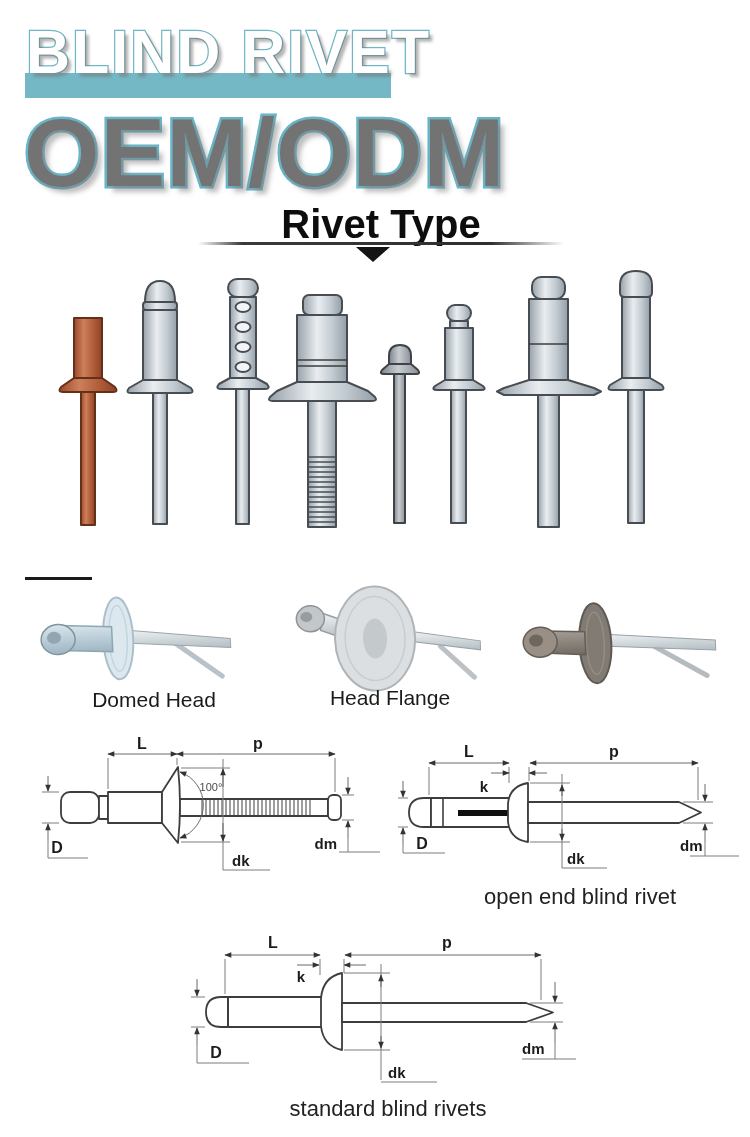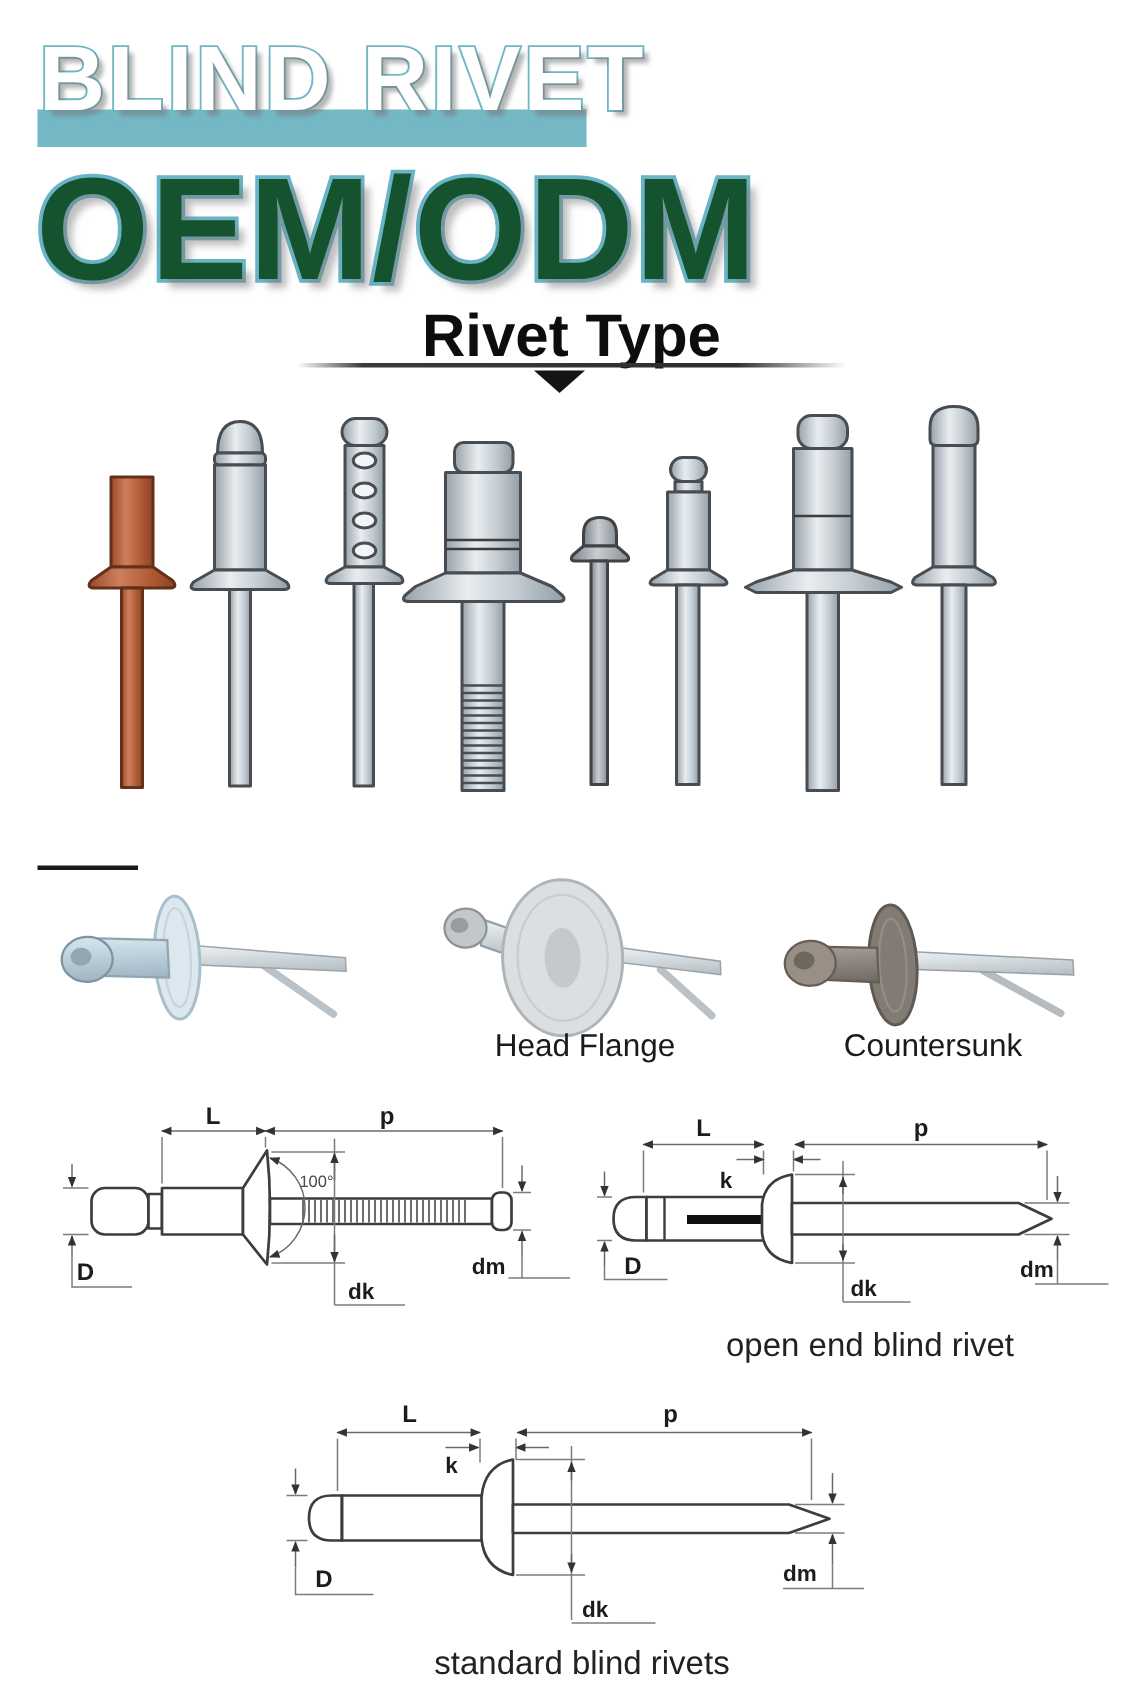--- a/index.html
+++ b/index.html
@@ -5,21 +5,21 @@
   html,body{margin:0;padding:0;background:#fff;}
   #page{position:relative;width:750px;height:1137px;background:#fff;overflow:hidden;
         font-family:"Liberation Sans",sans-serif;}
   .abs{position:absolute;}
   
   .band{left:25px;top:73px;width:366px;height:25px;background:#74b8c6;}
   .title1{left:26px;top:22px;font-size:61px;font-weight:700;letter-spacing:2px;line-height:1;
           color:#fff;-webkit-text-stroke:2.5px #6fb6c6;paint-order:stroke fill;
           text-shadow:4px 4px 3px rgba(120,120,120,.55);white-space:nowrap;z-index:2;}
   .title2{left:24px;top:104px;font-size:97px;font-weight:700;letter-spacing:1px;line-height:1;
-          color:#14532d;-webkit-text-stroke:5px #69b4c6;paint-order:stroke fill;
+          color:#737373;-webkit-text-stroke:5px #69b4c6;paint-order:stroke fill;
           text-shadow:6px 6px 5px rgba(125,125,125,.5);white-space:nowrap;z-index:2;}
   
   .rtype{left:181px;top:202px;width:400px;text-align:center;font-size:40px;font-weight:700;color:#0d0d0d;}
   .rline{left:198px;top:242px;width:366px;height:3px;
          background:linear-gradient(90deg,rgba(70,70,70,0),#3a3a3a 12%,#2e2e2e 80%,rgba(70,70,70,0));}
   .rtri{left:356px;top:247px;width:0;height:0;border-left:17px solid transparent;
         border-right:17px solid transparent;border-top:15px solid #141414;}
   
   .hstyle{left:25px;top:550px;font-size:21px;color:#161616;letter-spacing:.5px;}
   .hline{left:25px;top:577px;width:67px;height:2.5px;background:#1a1a1a;}
@@ -175,22 +175,22 @@
       <path d="M150,64 L200,95" stroke="#b5bbbf" stroke-width="5" stroke-linecap="round" fill="none"></path>
       <polygon points="95,48 210,60 210,70 95,60" fill="url(#pAg)" stroke="#98a1a7" stroke-width="1"></polygon>
       <ellipse cx="90" cy="57" rx="16" ry="40" fill="#817b74" stroke="#5f5a54" stroke-width="2"></ellipse>
       <ellipse cx="90" cy="57" rx="9" ry="31" fill="none" stroke="#938d85" stroke-width="1.5"></ellipse>
       <polygon points="38,42 80,45 80,68 38,64" fill="url(#pDkH)" stroke="#645e56" stroke-width="1.5"></polygon>
       <ellipse cx="35" cy="53" rx="17" ry="15" fill="#998f85" stroke="#645e56" stroke-width="1.5"></ellipse>
       <ellipse cx="31" cy="51" rx="7" ry="6" fill="#6e675f"></ellipse>
     </g>
   </svg>
 
+  <div class="abs plabel" style="left:54px;top:688px">Domed Head</div>
   <div class="abs plabel" style="left:290px;top:686px">Head Flange</div>
-  <div class="abs plabel" style="left:522px;top:686px">Countersunk</div>
 
   <svg class="abs" style="left:30px;top:735px" width="350" height="150" viewBox="0 0 350 150">
     <defs>
       <marker id="arA" viewBox="0 0 10 10" refX="9" refY="5" markerWidth="9" markerHeight="7" orient="auto-start-reverse">
         <path d="M0,1 L10,5 L0,9 z" fill="#333"></path>
       </marker>
     </defs>
     <g>
       <rect class="part" x="31" y="57" width="38" height="31" rx="9"></rect>
       <rect class="part" x="69" y="61" width="9" height="23"></rect>

